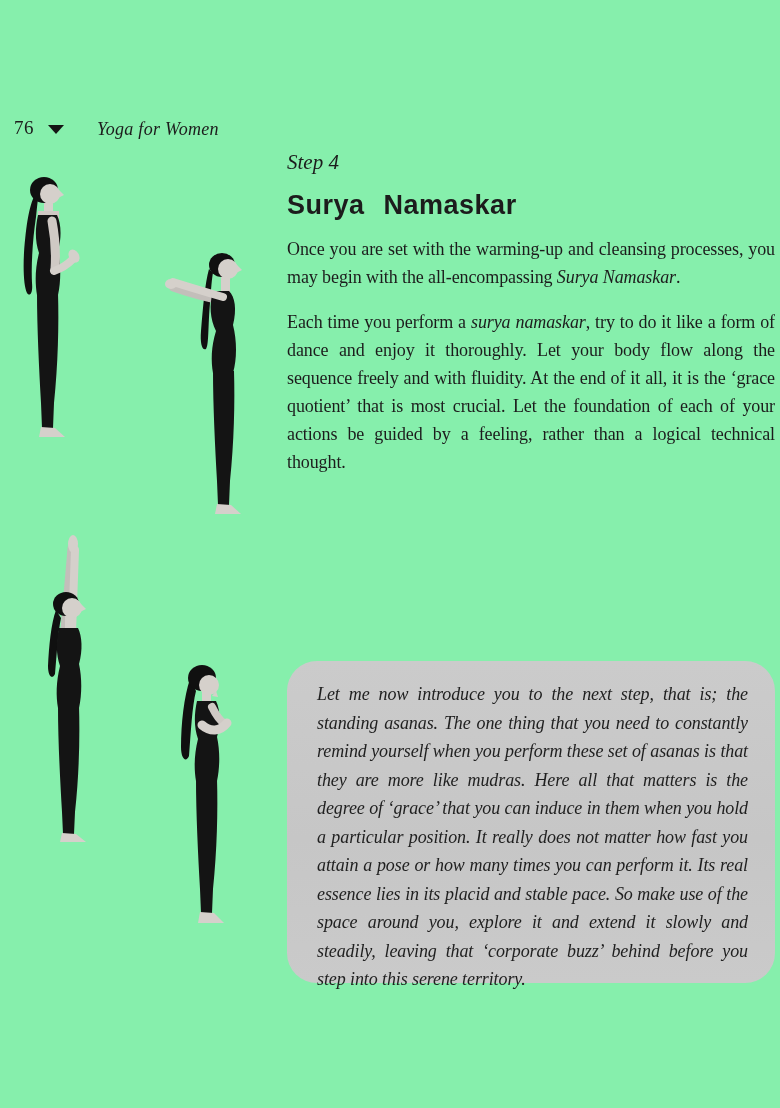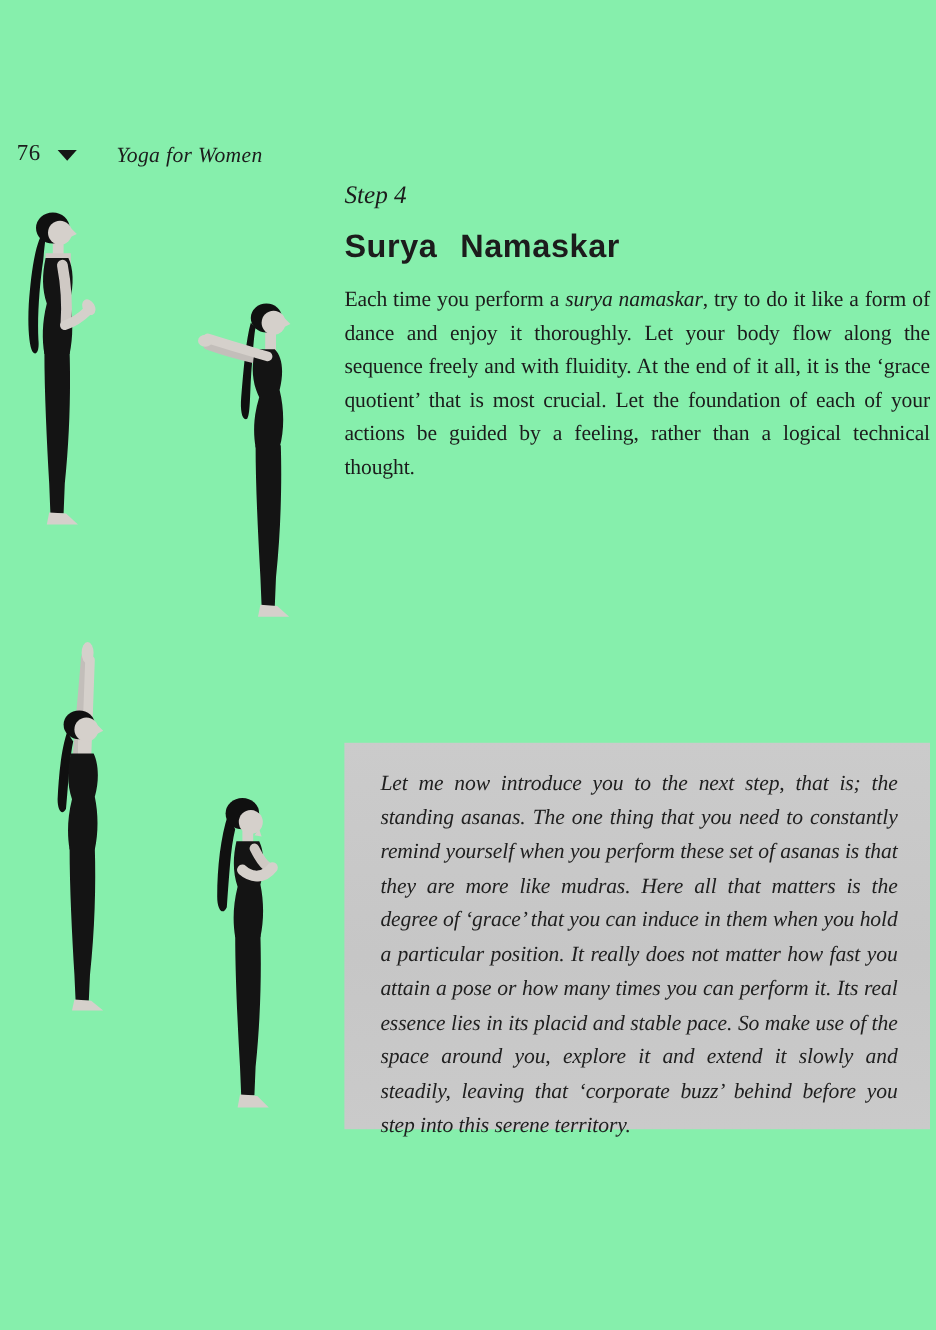--- a/index.html
+++ b/index.html
@@ -38,24 +38,25 @@
   }
   .subtitle { font-weight:bold; font-size:19px; word-spacing:6px; margin:0 0 17px 0; }
   .body-par {
     font-size:18px; line-height:28px;
     text-align:justify; letter-spacing:-0.1px;
     margin:0 0 17px 0;
   }
   .it { font-style:italic; }
   
   .note {
-    position:absolute; left:287px; top:619px;
+    position:absolute; left:287px; top:661px;
     width:488px; height:322px; box-sizing:border-box;
     background:linear-gradient(180deg, #cbcbcb 0%, #c6c6c6 55%, #cacaca 100%);
     padding:19px 27px 0 30px;
+    border-radius:30px;
   }
   .note-text {
     font-style:italic; font-size:18px; line-height:28.5px;
     text-align:justify; letter-spacing:-0.1px; color:#1f1f1f;
   }
   
   .fig { position:absolute; }
   .fig svg { display:block; }
 </style>
 </head>
@@ -130,20 +131,21 @@
       <path stroke="#d5d0cb" stroke-width="9" fill="none" stroke-linecap="round" d="M30,66 C38,73 48,73 55,64"></path>
       <path fill="#141414" d="M24,120 C24,154 26,194 28,230 L29,254 L40,254 L41,230 C45,192 46,152 45,120 Z"></path>
       <path fill="#d5d0cb" d="M28,253 L26,264 L52,264 L42,254 Z"></path>
     </svg>
   </div>
 
   <div class="col">
     <p class="step">Step 4</p>
     <h1 class="title">Surya Namaskar</h1>
 
+    <p class="body-par"><span>Once you are set with the warming-up and cleansing processes, you may begin with the all-encompassing </span><span class="it">Surya Namaskar</span><span>.</span></p>
 
 
     <p class="body-par"><span>Each time you perform a </span><span class="it">surya namaskar</span><span>, try to do it like a form of dance and enjoy it thoroughly. Let your body flow along the sequence freely and with fluidity. At the end of it all, it is the ‘grace quotient’ that is most crucial. Let the foundation of each of your actions be guided by a feeling, rather than a logical technical thought.</span></p>
   </div>
 
   <div class="note">
     <p class="note-text" style="margin:0">Let me now introduce you to the next step, that is; the standing asanas. The one thing that you need to constantly remind yourself when you perform these set of asanas is that they are more like mudras. Here all that matters is the degree of ‘grace’ that you can induce in them when you hold a particular position. It really does not matter how fast you attain a pose or how many times you can perform it. Its real essence lies in its placid and stable pace. So make use of the space around you, explore it and extend it slowly and steadily, leaving that ‘corporate buzz’ behind before you step into this serene territory.</p>
   </div>
 
 </div>

